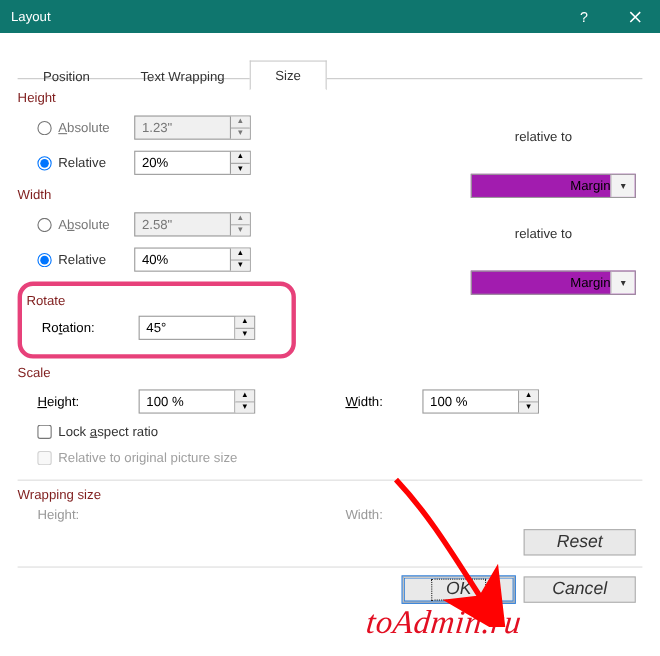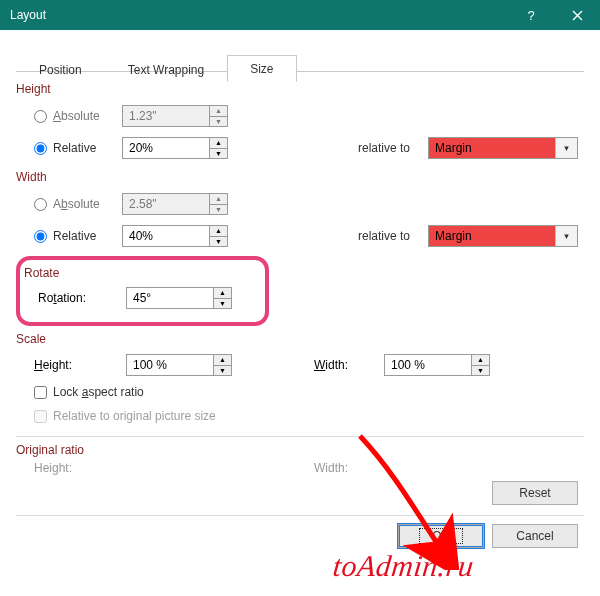--- a/index.html
+++ b/index.html
@@ -108,33 +108,34 @@
     font-size: 7px;
     line-height: 1;
     border: none;
     background: #efefef;
   }
   .spin-up { border-bottom: 1px solid #9a9a9a; }
   .right-cell {
     margin-left: auto;
     display: flex;
     align-items: center;
-    gap: 0;
+    gap: 27px;
     padding-right: 6px;
+    flex-direction: column;
   }
   .lbl-inline { width: 70px; color: #333; }
   .combo {
     display: inline-flex;
     align-items: center;
     height: 22px;
     width: 150px;
     border: 1px solid #9a9a9a;
-    background: #ef4444;
+    background: #a21caf;
     padding-left: 6px;
-    justify-content: space-between;
+    justify-content: flex-end;
   }
   .combo .chev {
     width: 22px;
     height: 100%;
     display: flex;
     align-items: center;
     justify-content: center;
     font-size: 9px;
     color: #333;
     border-left: 1px solid #c0c0c0;
@@ -175,29 +176,30 @@
   }
   .orig-row .colA { width: 280px; }
   .btnrow {
     display: flex;
     justify-content: flex-end;
     gap: 8px;
     margin-top: 2px;
     padding-right: 6px;
   }
   .btn {
-    width: 86px;
+    width: 102px;
     height: 24px;
     background: #e9e9e9;
     border: 1px solid #adadad;
     display: flex;
     align-items: center;
     justify-content: center;
-    font-size: 12px;
+    font-size: 16px;
     color: #333;
+    font-style: italic;
   }
   .btn.focus {
     outline: 1px solid #2a7bd6;
     box-shadow: inset 0 0 0 1px #2a7bd6;
   }
   .btn.focus span { outline: 1px dotted #222; padding: 0 12px; }
   .reset-row {
     display: flex;
     justify-content: flex-end;
     padding-right: 6px;
@@ -358,21 +360,21 @@
     <input type="checkbox" style="">
     <span>Lock <span class="underline">a</span>spect ratio</span>
   </label>
   <label class="checkrow dis">
     <input type="checkbox" disabled="" style="">
     <span>Relative to original picture size</span>
   </label>
 
   <hr class="hr">
 
-  <div class="section-label">Original ratio</div>
+  <div class="section-label">Wrapping size</div>
   <div class="orig-row">
     <div class="colA">Height:</div>
     <div>Width:</div>
   </div>
 
   <div class="reset-row">
     <div class="btn">Reset</div>
   </div>
 
   <hr class="pane-divider">

